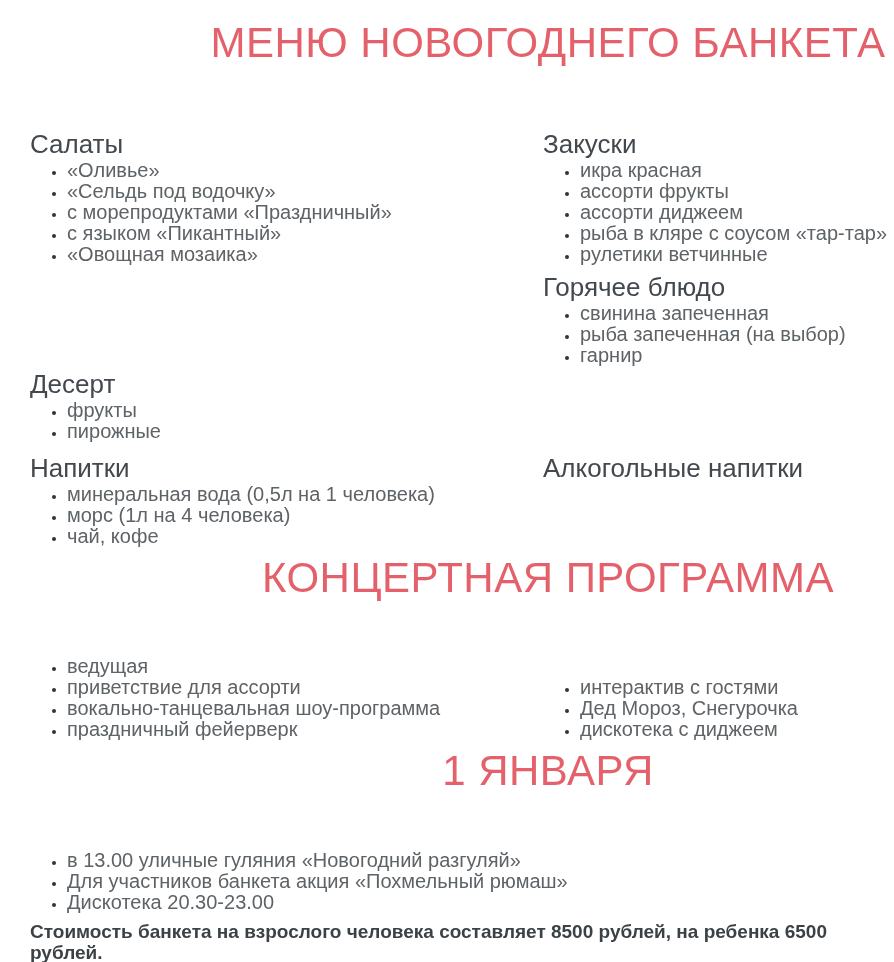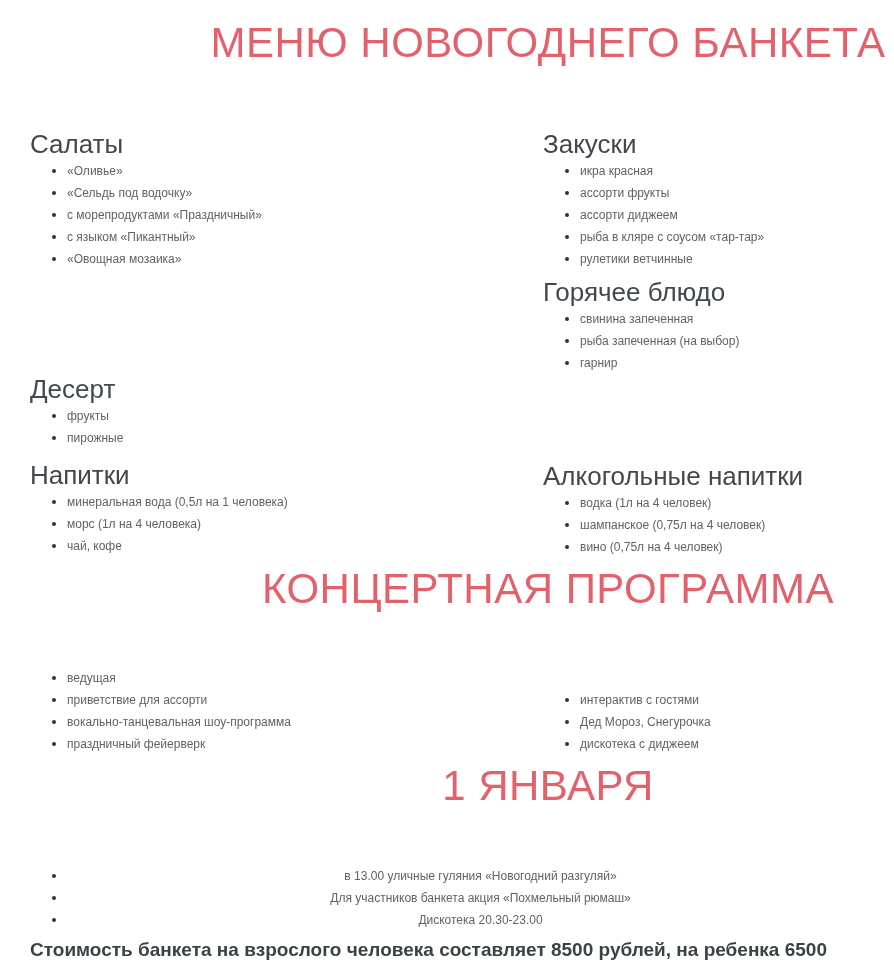--- a/index.html
+++ b/index.html
@@ -32,21 +32,21 @@
     line-height: 24px;
     font-weight: 400;
     color: #42484d;
   }
   ul.items {
     margin: 4px 0 0 0;
     padding: 0 0 0 37px;
     list-style: disc;
   }
   ul.items li {
-    font-size: 12px;
+    font-size: 20px;
     line-height: 21px;
     color: #5e6367;
   }
   ul.items li::marker {
     color: #303539;
     font-size: 13px;
   }
 
   .two-col {
     display: flex;
@@ -57,21 +57,21 @@
 
   #menu-section { margin-top: 66px; }
   #sec-dessert  { margin-top: 107px; }
   #sec-drinks   { margin-top: 14px; }
   #sec-hot      { margin-top: 10px; }
   #sec-alcohol  { margin-top: 90px; }
 
   #concert-section { margin-top: 55px; align-items: flex-end; }
   #concert-section ul.items { margin-top: 0; }
 
-  #january-section { margin-left: 30px; margin-top: 56px; text-align: center; }
+  #january-section { margin-left: 30px; margin-top: 56px; }
   #january-section ul.items { margin-top: 0; }
 
   #price-note {
     margin: 8px 0 0 30px;
     font-size: 19px;
     line-height: 21px;
     font-weight: 700;
     color: #3b4246;
   }
 </style>
@@ -122,25 +122,20 @@
     <section id="sec-hot">
       <h2 class="sec-heading">Горячее блюдо</h2>
       <ul class="items">
           <li>свинина запеченная</li>
           <li>рыба запеченная (на выбор)</li>
           <li>гарнир</li>
         </ul>
     </section>
     <section id="sec-alcohol">
       <h2 class="sec-heading">Алкогольные напитки</h2>
-      <ul class="items">
-          <li>водка (1л на 4 человек)</li>
-          <li>шампанское (0,75л на 4 человек)</li>
-          <li>вино (0,75л на 4 человек)</li>
-        </ul>
     </section>
   </div>
 </section>
 
 <h1 class="banner" id="program-title">КОНЦЕРТНАЯ ПРОГРАММА</h1>
 
 <section class="two-col" id="concert-section">
   <div class="col-left">
     <ul class="items">
         <li>ведущая</li>

